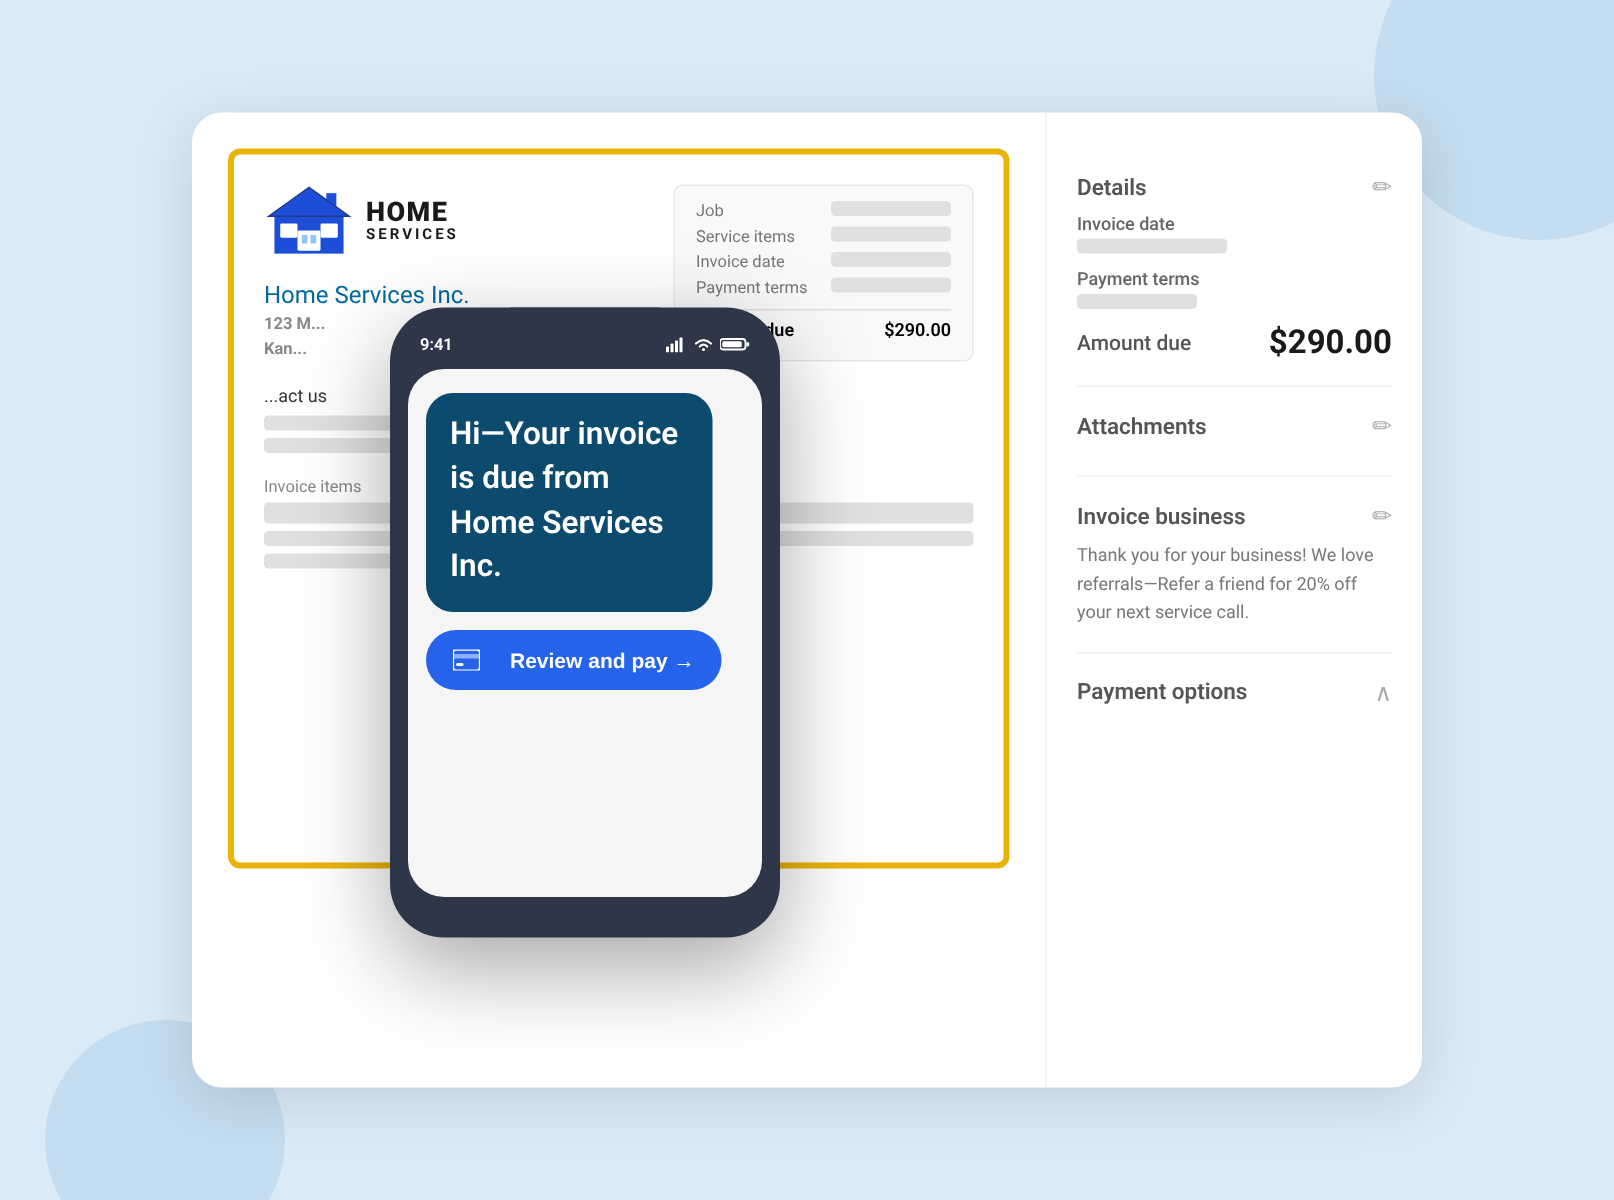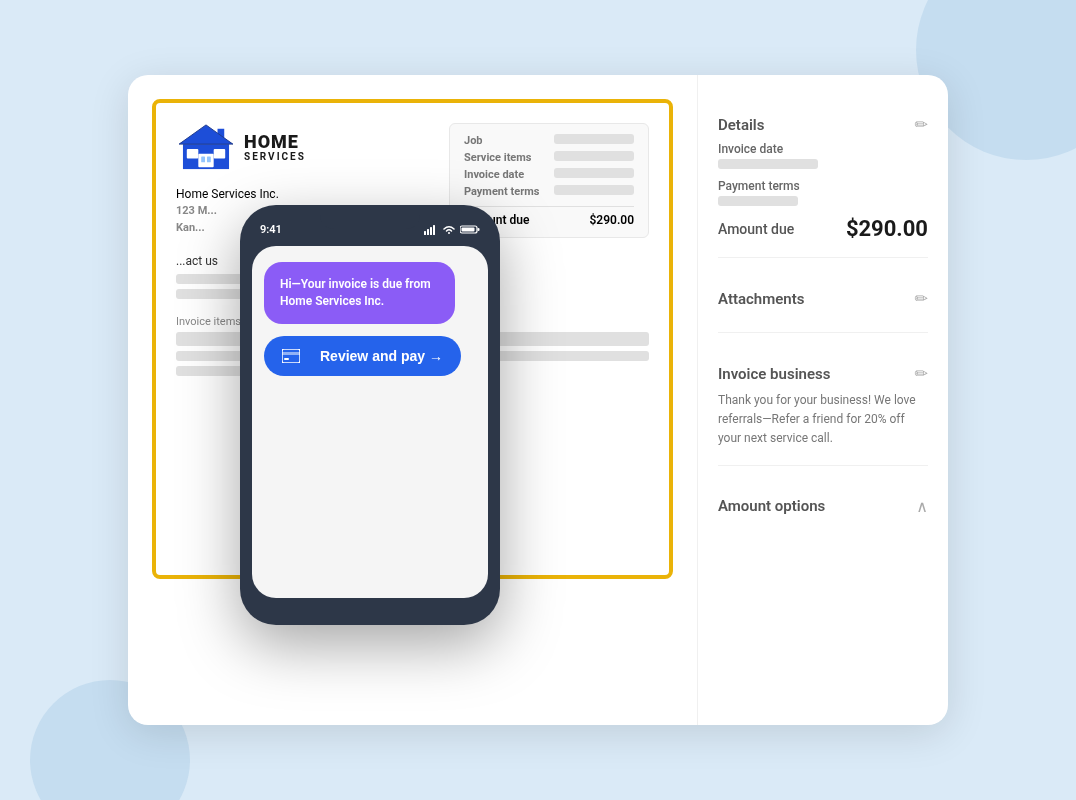--- a/index.html
+++ b/index.html
@@ -143,22 +143,22 @@
     .invoice-top-row {
       display: flex;
       gap: 16px;
     }
 
     .company-info {
       flex: 1;
       margin-top: 8px;
     }
     .company-name {
-      font-size: 12px;
-      color: #000000;
+      font-size: 16px;
+      color: #0369a1;
       margin-bottom: 2px;
     }
     .company-addr {
       font-size: 11px;
       color: #888;
       line-height: 1.5;
       font-weight: bold;
     }
 
     
@@ -168,21 +168,20 @@
       border-radius: 6px;
       padding: 10px 14px;
       min-width: 200px;
       font-size: 11px;
     }
     .inv-row {
       display: flex;
       justify-content: space-between;
       margin-bottom: 4px;
       color: #555;
-      font-weight: bold;
     }
     .inv-row .label { color: #777; }
     .inv-amount-row {
       display: flex;
       justify-content: space-between;
       margin-top: 8px;
       padding-top: 6px;
       border-top: 1px solid #e0e0e0;
       font-size: 12px;
       font-weight: 600;
@@ -213,21 +212,21 @@
     }
     .inv-item-label {
       font-size: 11px;
       color: #888;
       margin-bottom: 4px;
     }
 
     
     .phone-mockup {
       position: absolute;
-      left: 112px;
+      left: 132px;
       bottom: -20px;
       z-index: 10;
       width: 260px;
       height: 540px;
     }
     .phone-shell {
       background: #2d3748;
       border-radius: 36px;
       width: 260px;
       height: 420px;
@@ -268,25 +267,25 @@
       border-radius: 24px;
       width: 100%;
       height: calc(100% - 36px);
       padding: 16px 12px;
       display: flex;
       flex-direction: column;
       gap: 12px;
       overflow: hidden;
     }
     .chat-bubble-notification {
-      background: #8b5cf6;
+      background: #0c4a6e;
       color: #fff;
       border-radius: 18px;
       padding: 14px 16px;
-      font-size: 12px;
+      font-size: 21px;
       font-weight: 600;
       line-height: 1.4;
       max-width: 90%;
     }
     .review-pay-btn {
       background: #2563eb;
       color: #fff;
       border-radius: 24px;
       padding: 12px 18px;
       font-size: 14px;
@@ -302,21 +301,21 @@
       display: inline-flex;
       align-items: center;
     }
 
     
     .right-panel {
       width: 250px;
       padding: 24px 20px;
       display: flex;
       flex-direction: column;
-      gap: 15px;
+      gap: 0;
     }
 
     .panel-section {
       padding: 16px 0;
       border-bottom: 1px solid #f0f0f0;
     }
     .panel-section:last-child {
       border-bottom: none;
     }
 
@@ -555,20 +554,20 @@
       <div class="panel-section">
         <div class="section-header">
           <span class="section-title">Invoice business</span>
           <span class="edit-icon">✏</span>
         </div>
         <div class="invoice-message-text">Thank you for your business! We love referrals—Refer a friend for 20% off your next service call.</div>
       </div>
 
       <div class="panel-section">
         <div class="section-header">
-          <span class="section-title">Amount options</span>
+          <span class="section-title">Payment options</span>
           <span class="chevron-up">∧</span>
         </div>
       </div>
 
     </div>
   </div>
 </div>
 
 </body></html>

